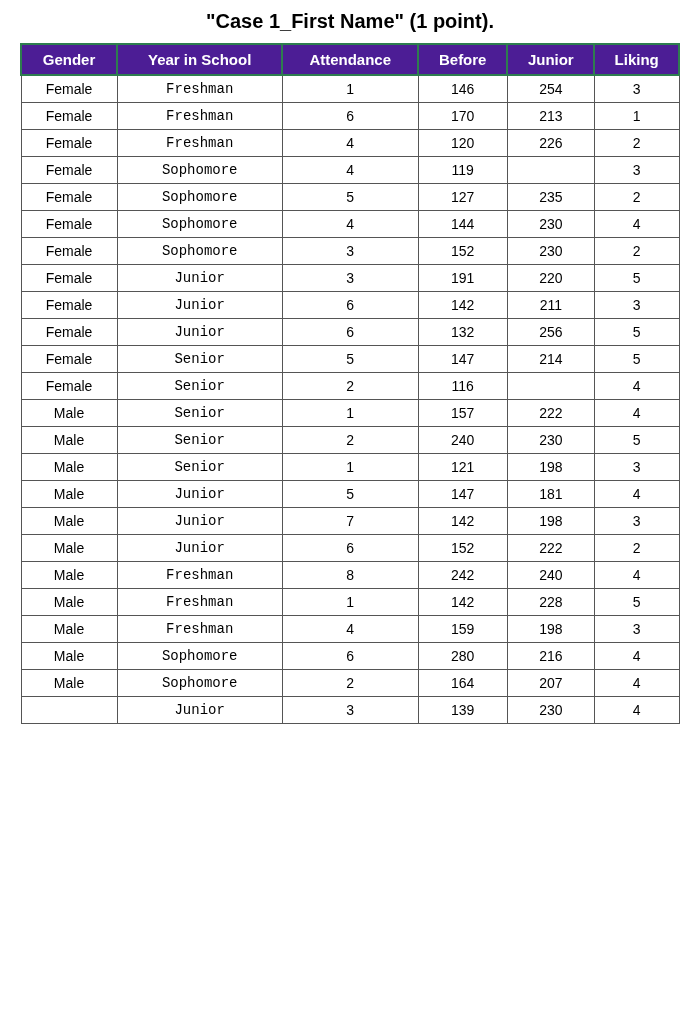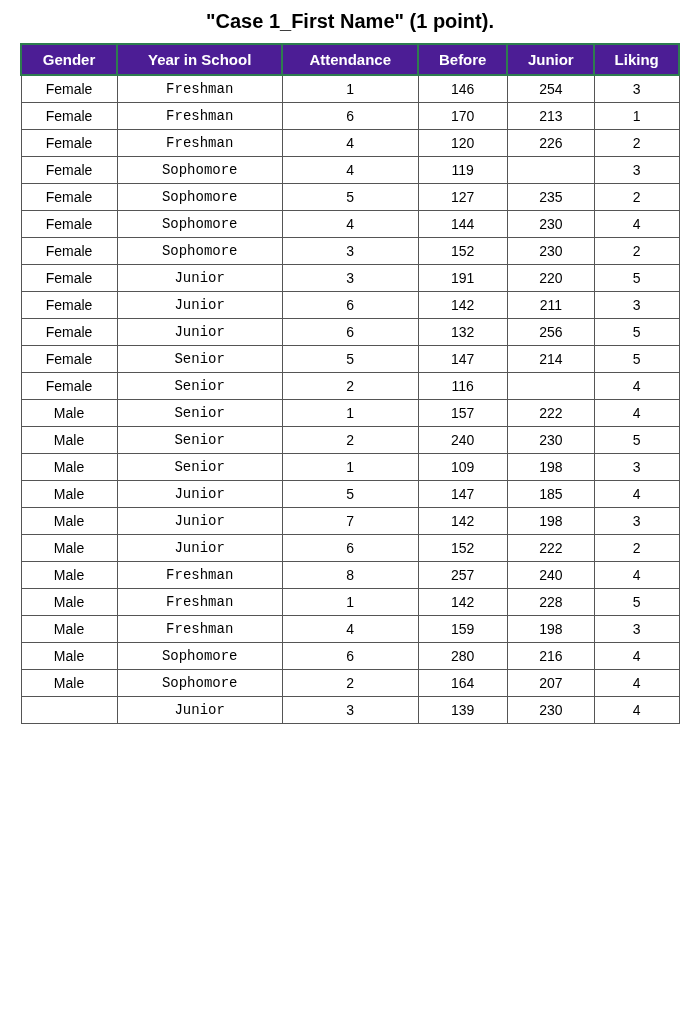--- a/index.html
+++ b/index.html
@@ -196,30 +196,30 @@
         <td>Senior</td>
         <td>2</td>
         <td>240</td>
         <td>230</td>
         <td>5</td>
       </tr>
       <tr>
         <td>Male</td>
         <td>Senior</td>
         <td>1</td>
-        <td>109</td>
+        <td>121</td>
         <td>198</td>
         <td>3</td>
       </tr>
       <tr>
         <td>Male</td>
         <td>Junior</td>
         <td>5</td>
         <td>147</td>
-        <td>185</td>
+        <td>181</td>
         <td>4</td>
       </tr>
       <tr>
         <td>Male</td>
         <td>Junior</td>
         <td>7</td>
         <td>142</td>
         <td>198</td>
         <td>3</td>
       </tr>
@@ -228,21 +228,21 @@
         <td>Junior</td>
         <td>6</td>
         <td>152</td>
         <td>222</td>
         <td>2</td>
       </tr>
       <tr>
         <td>Male</td>
         <td>Freshman</td>
         <td>8</td>
-        <td>257</td>
+        <td>242</td>
         <td>240</td>
         <td>4</td>
       </tr>
       <tr>
         <td>Male</td>
         <td>Freshman</td>
         <td>1</td>
         <td>142</td>
         <td>228</td>
         <td>5</td>

